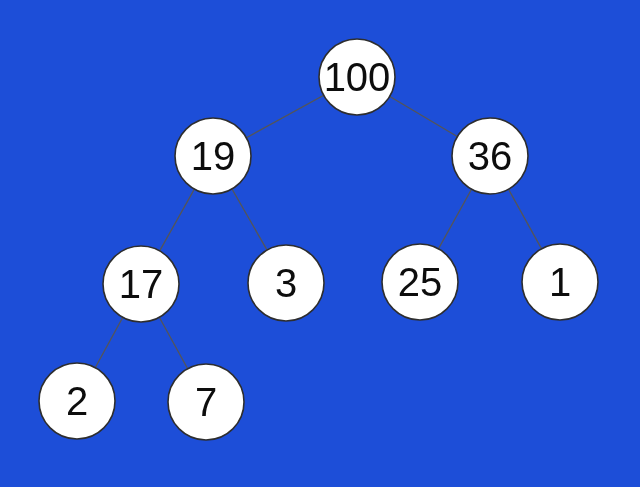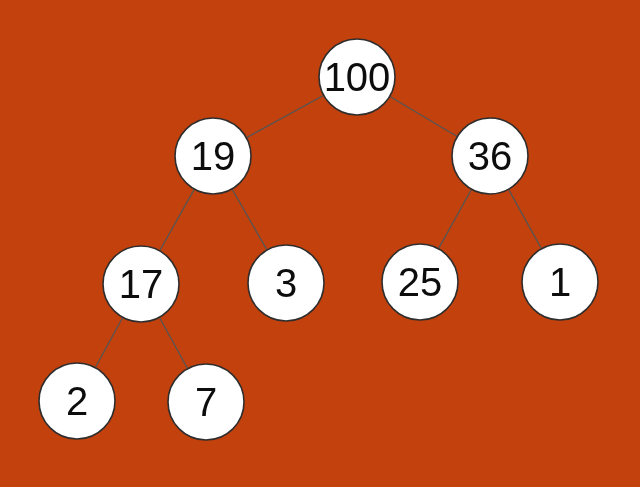--- a/index.html
+++ b/index.html
@@ -4,21 +4,21 @@
 <style>
   html, body {
     margin: 0;
     padding: 0;
     background: #ffffff;
   }
   .stage {
     position: relative;
     width: 640px;
     height: 487px;
-    background: #c2410c;
+    background: #1d4ed8;
     overflow: hidden;
     font-family: "Liberation Sans", sans-serif;
   }
   svg {
     display: block;
   }
   .node-label {
     font-family: "Liberation Sans", sans-serif;
     font-weight: 400;
   }

